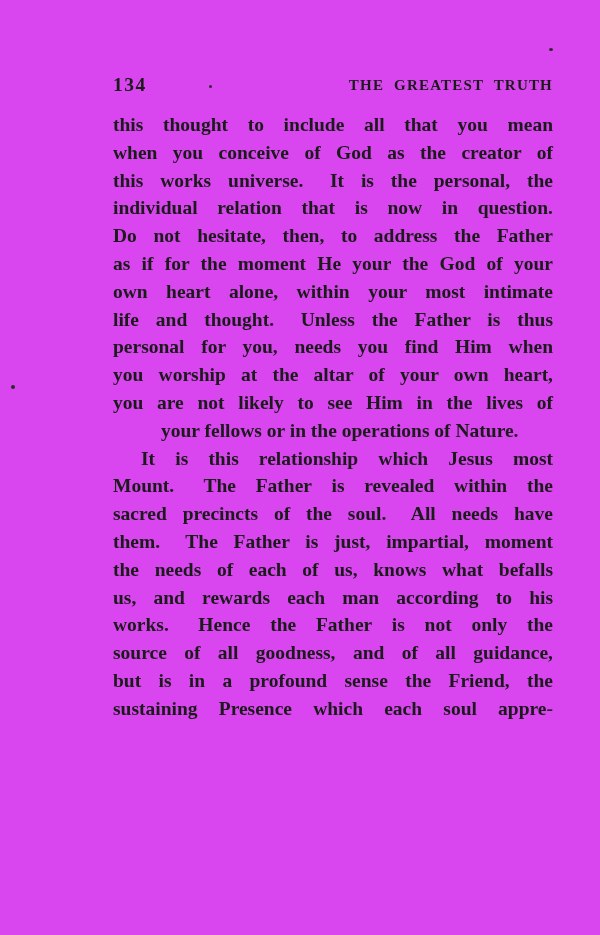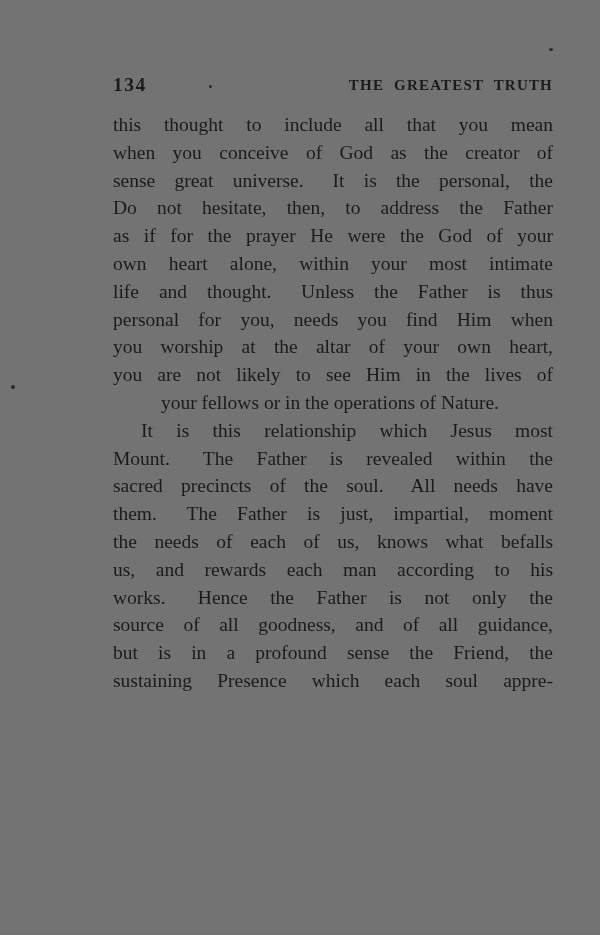--- a/index.html
+++ b/index.html
@@ -4,21 +4,21 @@
 <style>
   html, body {
     margin: 0;
     padding: 0;
     background: #ffffff;
   }
   .page {
     position: relative;
     width: 600px;
     height: 935px;
-    background: #737373;
+    background: #d946ef;
     color: #1b1b1b;
     font-family: "Liberation Serif", "DejaVu Serif", serif;
     overflow: hidden;
   }
   
   .running-head {
     position: absolute;
     left: 113px;
     top: 75px;
     width: 440px;
@@ -45,21 +45,21 @@
     white-space: nowrap;
   }
   
   .text-block {
     position: absolute;
     left: 113px;
     top: 111px;
     width: 440px;
     font-size: 19.5px;
     line-height: 27.8px;
-    font-weight: 400;
+    font-weight: 700;
   }
   .line {
     text-align: justify;
     text-align-last: justify;
   }
   .line.indent {
     text-indent: 28px;
   }
   .line.para-end {
     text-align-last: left;
@@ -84,23 +84,24 @@
 
   <header class="running-head">
     <span class="folio">134</span>
     <div class="running-title">THE GREATEST TRUTH</div>
   </header>
   <span class="speck speck-header"></span>
 
   <main class="text-block">
       <div class="line">this thought to include all that you mean</div>
       <div class="line">when you conceive of God as the creator of</div>
-      <div class="line">sense great universe.  It is the personal, the</div>
+      <div class="line">this works universe.  It is the personal, the</div>
+      <div class="line">individual relation that is now in question.</div>
       <div class="line">Do not hesitate, then, to address the Father</div>
-      <div class="line">as if for the prayer He were the God of your</div>
+      <div class="line">as if for the moment He your the God of your</div>
       <div class="line">own heart alone, within your most intimate</div>
       <div class="line">life and thought.  Unless the Father is thus</div>
       <div class="line">personal for you, needs you find Him when</div>
       <div class="line">you worship at the altar of your own heart,</div>
       <div class="line">you are not likely to see Him in the lives of</div>
       <div class="line para-end">your fellows or in the operations of Nature.</div>
       <div class="line indent">It is this relationship which Jesus most</div>
       <div class="line">Mount.  The Father is revealed within the</div>
       <div class="line">sacred precincts of the soul.  All needs have</div>
       <div class="line">them.  The Father is just, impartial, moment</div>

